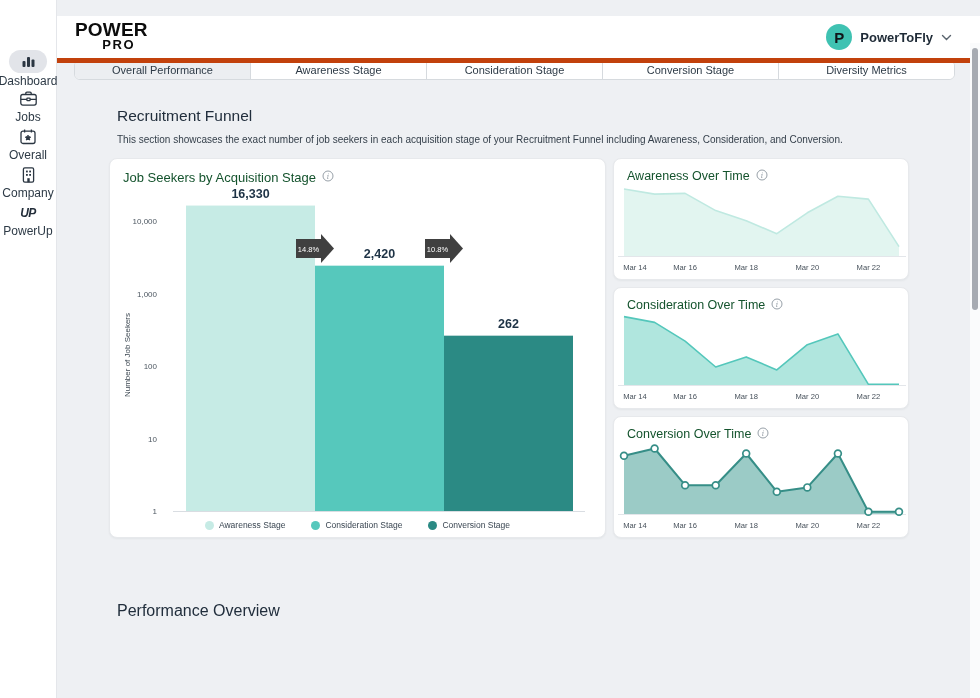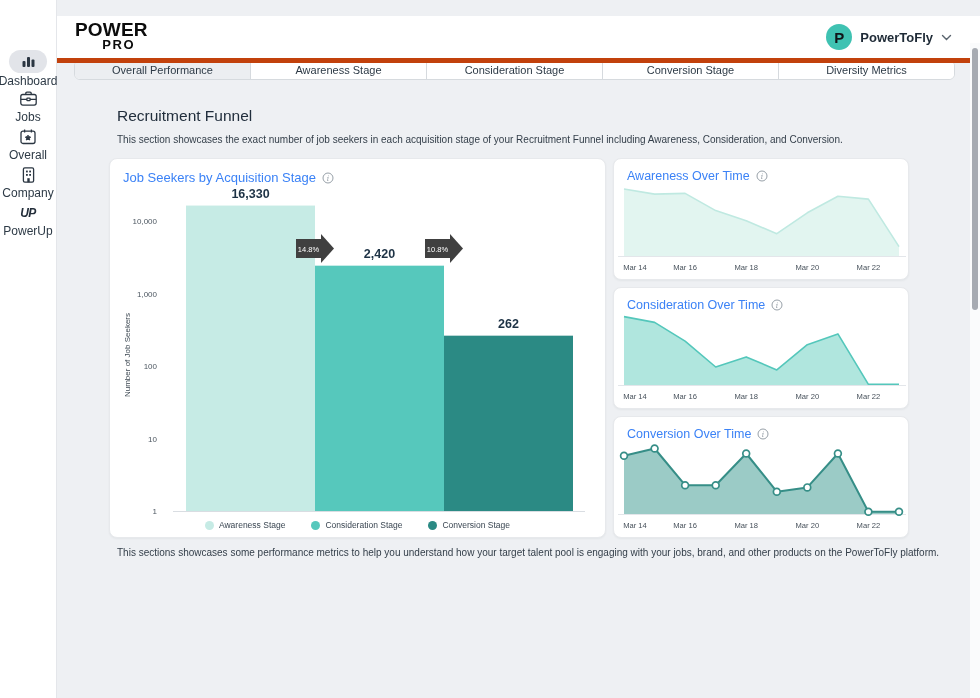--- a/index.html
+++ b/index.html
@@ -40,21 +40,21 @@
   .tab.active{background:#eceef1;}
 
   .sec-title{margin:27px 0 0 59px;font-size:15.5px;font-weight:500;color:#212e3c;}
   .sec-title.perf{margin-top:64px;font-size:16px;}
   .sec-desc{margin:9px 40px 0 59px;font-size:10px;color:#333e49;}
 
   .charts-row{display:flex;gap:7px;margin:13px 0 0 51px;}
   .card{background:#fff;border:1px solid #e7e9ec;border-radius:8px;
     box-shadow:0 1px 2px rgba(20,30,40,.05);box-sizing:border-box;}
   .main-card{width:497px;height:380px;padding:11px 13px 0 13px;}
-  .card-title{font-size:13px;font-weight:500;color:#3b82f6;display:flex;align-items:center;gap:6px;}
+  .card-title{font-size:13px;font-weight:500;color:#14532d;display:flex;gap:6px;}
   .legend{display:flex;justify-content:center;gap:26px;font-size:8.5px;color:#3a4652;margin-top:0px;}
   .legend-item{display:flex;align-items:center;gap:5px;}
   .legend-dot{width:9px;height:9px;border-radius:50%;}
 
   .mini-col{display:flex;flex-direction:column;gap:7px;}
   .mini-card{width:296px;height:122px;position:relative;}
   .mini-card .card-title{position:absolute;top:10px;left:13px;font-size:12.5px;}
   .mini-card svg.plot{position:absolute;left:0;bottom:3px;}
 
   .info-icon{flex:0 0 auto;display:inline-block;}
@@ -265,19 +265,19 @@
             <text x="21" y="90" text-anchor="middle" font-size="7.6" fill="#46505a">Mar 14</text>
             <text x="71.11111111111111" y="90" text-anchor="middle" font-size="7.6" fill="#46505a">Mar 16</text>
             <text x="132.22222222222223" y="90" text-anchor="middle" font-size="7.6" fill="#46505a">Mar 18</text>
             <text x="193.33333333333334" y="90" text-anchor="middle" font-size="7.6" fill="#46505a">Mar 20</text>
             <text x="254.44444444444446" y="90" text-anchor="middle" font-size="7.6" fill="#46505a">Mar 22</text>
           </svg>
       </div>
     </div>
   </div>
 
-  <p class="sec-desc">This sections showcases some performance metrics to help you understand how your target talent pool is engaging with your jobs, brand, and other products on the PowerToFly platform.</p>
+  <h2 class="sec-title perf">Performance Overview</h2>
 
 </main>
 
 <div class="sb-track">
   <div class="sb-thumb"></div>
 </div>
 
 </body></html>

